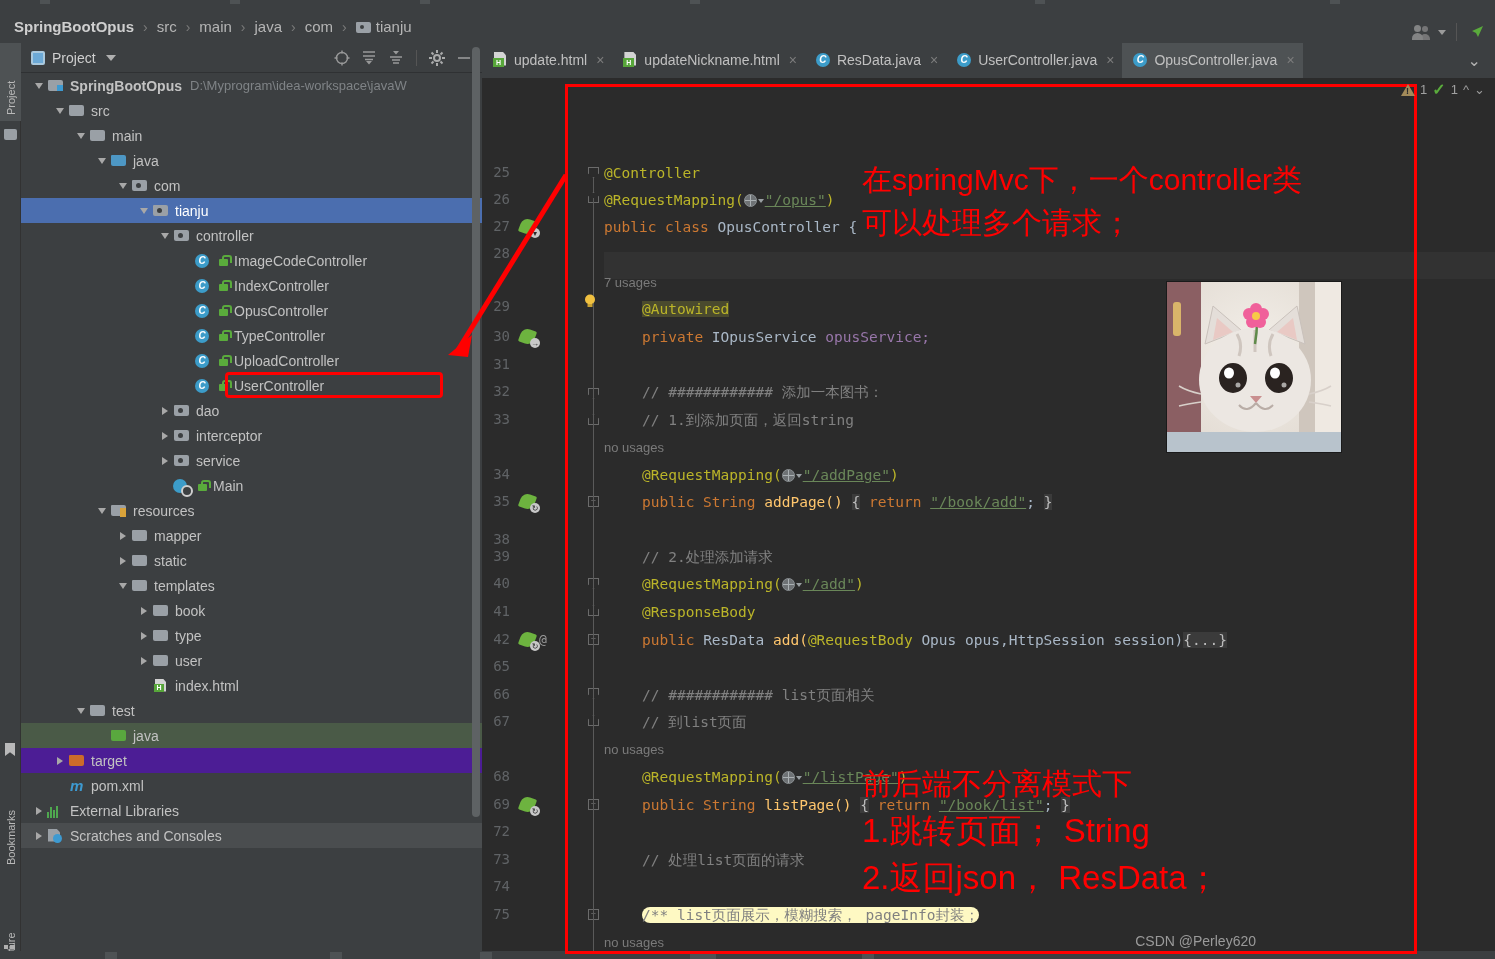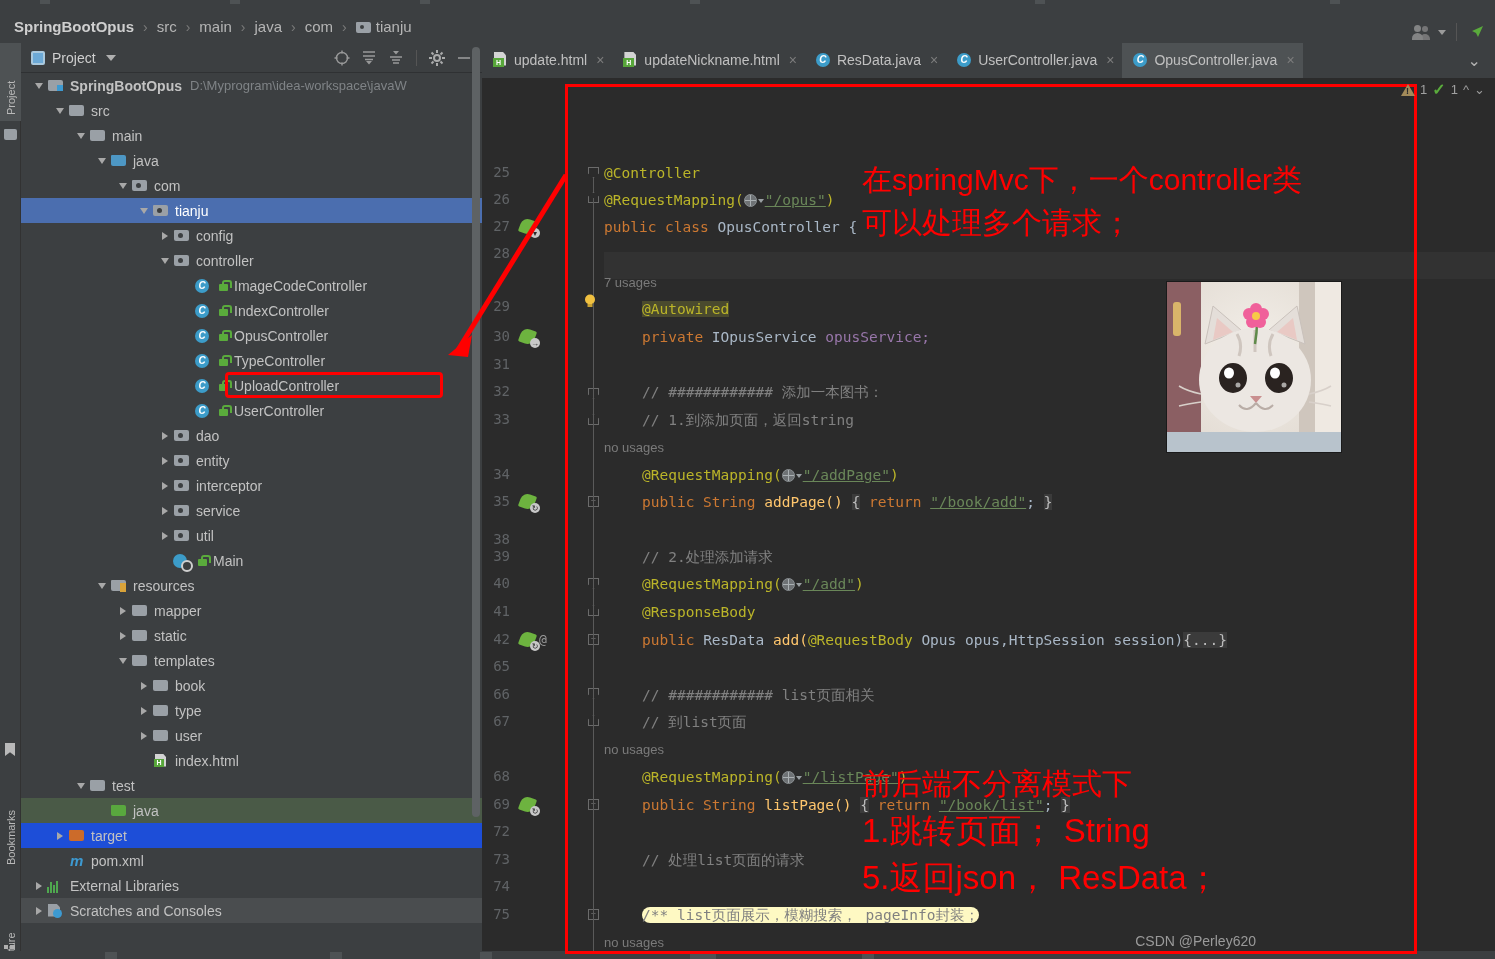--- a/index.html
+++ b/index.html
@@ -128,21 +128,21 @@
   .tree {
     position: absolute; left: 0; top: 30px; width: 461px; height: 886px;
     overflow: hidden;
   }
   .tnode {
     display: flex; align-items: center; height: 25px; white-space: nowrap;
     font-size: 14px; color: #c2c2c2; padding-right: 6px;
   }
   .tnode.selected { background: #4b6eaf; color: #ffffff; }
   .tnode.hl-green { background: #4a5a47; }
-  .tnode.hl-brown { background: #1d4ed8; }
+  .tnode.hl-brown { background: #4c1d95; }
   .tnode.hl-gray  { background: #4a4d4f; }
   .tw { width: 16px; min-width: 16px; display:flex; align-items:center; justify-content:center; color:#a0a0a0; font-size: 11px; }
   .chev { display:inline-block; width:0;height:0; }
   .chev-r { border-top: 4px solid transparent; border-bottom: 4px solid transparent; border-left: 6px solid #a8a8a8; }
   .chev-d { border-left: 4px solid transparent; border-right: 4px solid transparent; border-top: 6px solid #a8a8a8; }
   .ico { width: 18px; min-width:18px; height: 16px; margin-right: 5px; position: relative; }
   .lbl { }
   .lbl.bold { font-weight: bold; }
   .path-dim { color: #7f8386; font-size: 13px; margin-left: 8px; }
 
@@ -487,28 +487,20 @@
           <span style="display:inline-block;width:115px"></span>
           <span class="tw">
             <i class="chev chev-d"></i>
           </span>
           <span class="ico f-gray f-pkg"></span>
           <span class="lbl">tianju</span>
         </div>
         <div class="tnode">
           <span style="display:inline-block;width:136px"></span>
           <span class="tw">
-            <i class="chev chev-r"></i>
-          </span>
-          <span class="ico f-gray f-pkg"></span>
-          <span class="lbl">config</span>
-        </div>
-        <div class="tnode">
-          <span style="display:inline-block;width:136px"></span>
-          <span class="tw">
             <i class="chev chev-d"></i>
           </span>
           <span class="ico f-gray f-pkg"></span>
           <span class="lbl">controller</span>
         </div>
         <div class="tnode">
           <span style="display:inline-block;width:157px"></span>
           <span class="tw"></span>
           <span class="ico ico-class">
             <i class="c">C</i>
@@ -568,45 +560,29 @@
           </span>
           <span class="ico f-gray f-pkg"></span>
           <span class="lbl">dao</span>
         </div>
         <div class="tnode">
           <span style="display:inline-block;width:136px"></span>
           <span class="tw">
             <i class="chev chev-r"></i>
           </span>
           <span class="ico f-gray f-pkg"></span>
-          <span class="lbl">entity</span>
-        </div>
-        <div class="tnode">
-          <span style="display:inline-block;width:136px"></span>
-          <span class="tw">
-            <i class="chev chev-r"></i>
-          </span>
-          <span class="ico f-gray f-pkg"></span>
           <span class="lbl">interceptor</span>
         </div>
         <div class="tnode">
           <span style="display:inline-block;width:136px"></span>
           <span class="tw">
             <i class="chev chev-r"></i>
           </span>
           <span class="ico f-gray f-pkg"></span>
           <span class="lbl">service</span>
-        </div>
-        <div class="tnode">
-          <span style="display:inline-block;width:136px"></span>
-          <span class="tw">
-            <i class="chev chev-r"></i>
-          </span>
-          <span class="ico f-gray f-pkg"></span>
-          <span class="lbl">util</span>
         </div>
         <div class="tnode">
           <span style="display:inline-block;width:136px"></span>
           <span class="tw"></span>
           <span class="ico ico-main"></span>
           <span class="ico-lock"></span>
           <span class="lbl">Main</span>
         </div>
         <div class="tnode">
           <span style="display:inline-block;width:73px"></span>
@@ -932,21 +908,21 @@
   </svg>
 
   <div class="red-note note-a">
     <div>在springMvc下，一个controller类</div>
     <div>可以处理多个请求；</div>
   </div>
 
   <div class="red-note note-b">
     <div>前后端不分离模式下</div>
     <div class="big">1.跳转页面； String</div>
-    <div class="big">5.返回json， ResData；</div>
+    <div class="big">2.返回json， ResData；</div>
   </div>
 
   <div class="watermark">CSDN @Perley620</div>
 
   <div class="bottombar">
     <div class="bico" style="left:105px"></div>
     <div class="bico" style="left:330px"></div>
     <div class="bico" style="left:480px"></div>
     <div class="bico" style="left:690px;width:26px"></div>
     <div class="bico" style="left:862px"></div>

